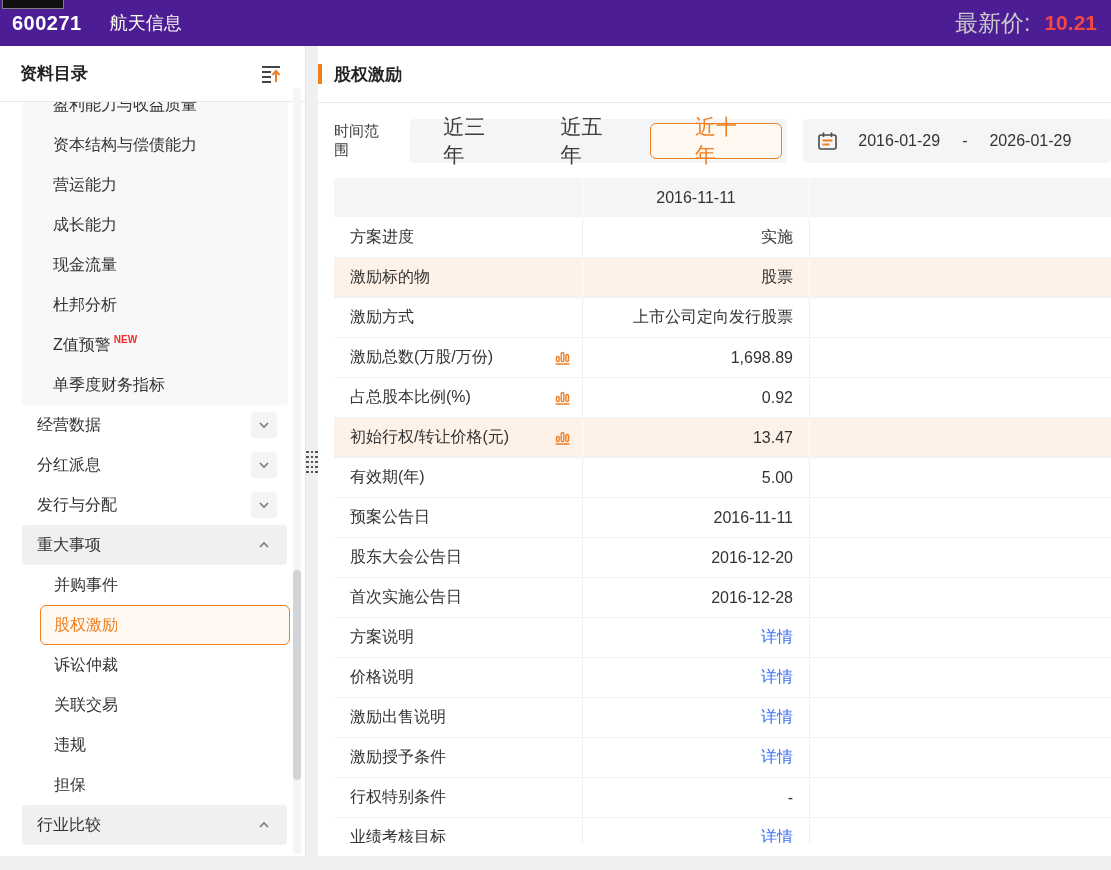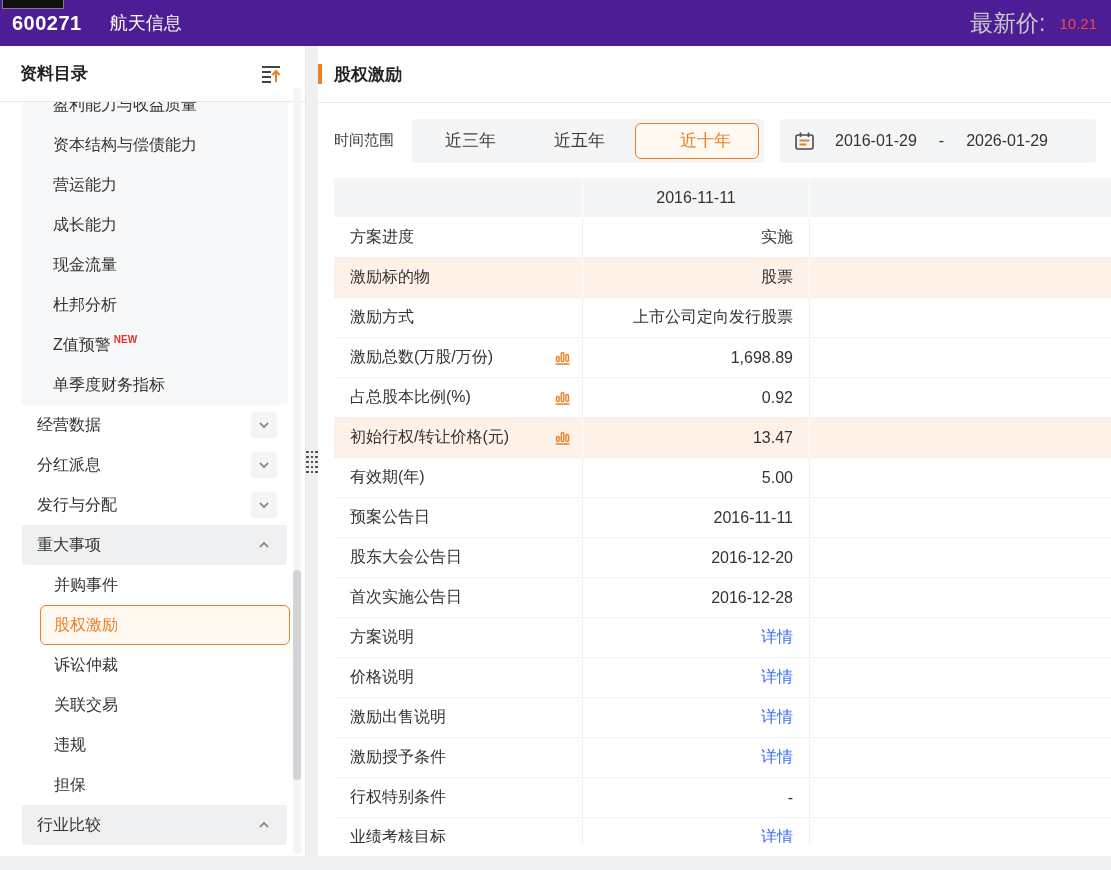--- a/index.html
+++ b/index.html
@@ -7,21 +7,21 @@
   body { font-family:"Liberation Sans", sans-serif; }
   .screen { position:relative; width:1111px; height:870px; background:#eef0f2; overflow:hidden; }
 
   
   .topbar { position:absolute; top:0; left:0; width:100%; height:46px; background:#4c1d95; display:flex; align-items:center; }
   .clipped-tab { position:absolute; top:0; left:2px; width:62px; height:9px; background:#101010; border:1px solid #7e7e7e; border-top:none; overflow:hidden; }
   .stock-code { color:#ffffff; font-size:20px; font-weight:bold; margin-left:12px; letter-spacing:0.5px; }
   .stock-name { color:#fdfdf2; font-size:18px; margin-left:28px; }
   .price-wrap { margin-left:auto; margin-right:14px; display:flex; align-items:center; }
   .price-label { color:#c9c9c9; font-size:23px; margin-right:14px; }
-  .price-value { font-size:15px; font-weight:normal; }
+  .price-value { font-size:21px; font-weight:bold; }
 
   
   .sidebar { position:absolute; left:0; top:46px; width:306px; height:810px; background:#ffffff; border-right:1px solid #e3e4e6; }
   .main { position:absolute; left:318px; top:46px; right:0; height:810px; background:#ffffff; }
 
   
   .sb-header { height:56px; display:flex; align-items:center; padding:0 22px 0 20px; border-bottom:1px solid #e7e8ea; }
   .sb-title { font-size:17px; font-weight:bold; color:#222;font-family:Liberation Mono, monospace; }
   .sb-collapse { margin-left:auto; cursor:pointer; display:flex; }
   .sb-scroll { position:relative; height:753px; overflow:hidden; padding:0 10px; }
@@ -39,24 +39,24 @@
   .sb-thumb { position:absolute; left:0; top:482px; width:8px; height:210px; background:#d2d4d8; border-radius:4px; }
 
   
   .drag-handle { position:absolute; left:306px; top:446px; width:12px; height:32px; display:grid; grid-template-columns:repeat(3,3px); grid-template-rows:repeat(5,3px); gap:2px 1.5px; align-content:center; justify-content:center; cursor:col-resize; }
   .drag-handle i { background:#54565a; width:2.6px; height:2.6px; display:block; }
 
   
   .main-title-row { height:57px; display:flex; align-items:center; border-bottom:1px solid #e9eaec; }
   .title-bar { width:4px; height:20px; background:#ee7e22; margin-left:0; }
   .main-title { font-size:17px; font-weight:bold; color:#222; margin-left:12px; }
-  .filter-row { height:75px; display:flex; align-items:center; padding-left:16px; }
+  .filter-row { height:75px; display:flex; align-items:center; padding-left:16px;justify-content:center; }
   .filter-label { font-size:15px; color:#404040; }
   .range-box { margin-left:18px; height:44px; background:#f4f5f6; border-radius:4px; display:flex; align-items:center; padding:0 4px; }
-  .range-opt { height:36px; display:flex; align-items:center; padding:0 27px; font-size:17px; color:#3c3c3c; cursor:pointer; border:1px solid transparent; border-radius:6px; margin:0 1px; }
+  .range-opt { height:36px; display:flex; align-items:center; padding:0 27px; font-size:21px; color:#3c3c3c; cursor:pointer; border:1px solid transparent; border-radius:6px; margin:0 1px; }
   .range-opt.selected { border-color:#ee7e22; color:#ee7e22; background:#fff9f2;padding-left:44px; }
   .date-box { margin-left:16px; height:44px; background:#f4f5f6; border-radius:4px; display:flex; align-items:center; padding:0 14px; width:316px; }
   .date-text { font-size:16px; color:#333; margin-left:20px; }
   .date-sep { font-size:16px; color:#333; margin-left:22px; }
   .date-text.end { margin-left:22px; }
 
   
   .table-wrap { margin-left:16px; height:665px; overflow:hidden; border-radius:0 0 8px 8px; }
   .t-row { display:flex; height:40px; border-bottom:1px solid #f1f2f4; background:#fff; }
   .t-row.head { background:#f4f5f6; border-bottom:1px solid #fff; }

